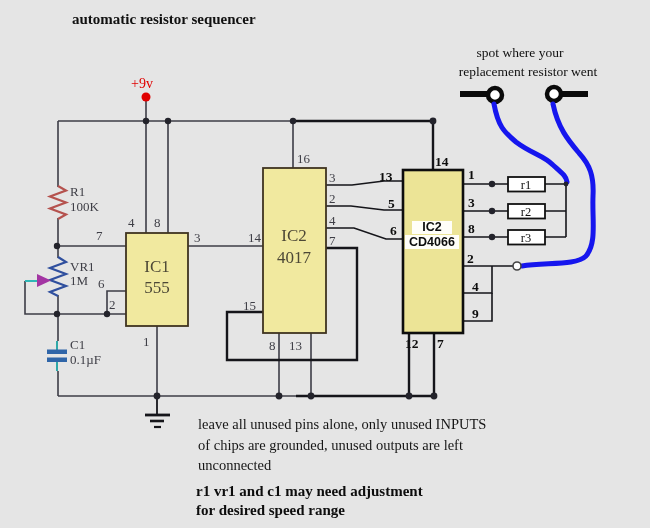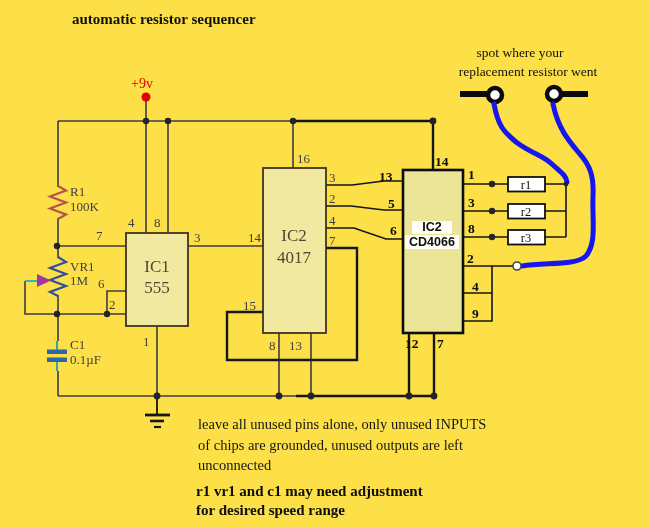--- a/index.html
+++ b/index.html
@@ -1,16 +1,16 @@
 <!DOCTYPE html>
 <html><head>
 <meta charset="utf-8">
 <style>
   html,body{margin:0;padding:0;background:#ffffff;}
-  .stage{position:relative;width:650px;height:528px;background:#fde047;overflow:hidden;
+  .stage{position:relative;width:650px;height:528px;background:#e5e5e5;overflow:hidden;
          font-family:"Liberation Serif",serif;}
   svg{display:block;}
   text{font-family:"Liberation Serif",serif;fill:#3e3e46;font-size:13px;}
   .title{font-size:15px;font-weight:bold;fill:#101010;}
   .note{font-size:14.5px;fill:#161616;}
   .noteb{font-size:15px;font-weight:bold;fill:#0d0d0d;}
   .icname{font-size:17px;fill:#4d4836;}
   .icnameb{font-size:12.5px;font-weight:bold;fill:#0d0d0d;font-family:"Liberation Sans",sans-serif;}
   .pin{font-size:13px;fill:#3e3e46;}
   .pinb{font-size:13.5px;font-weight:bold;fill:#0d0d0d;}

